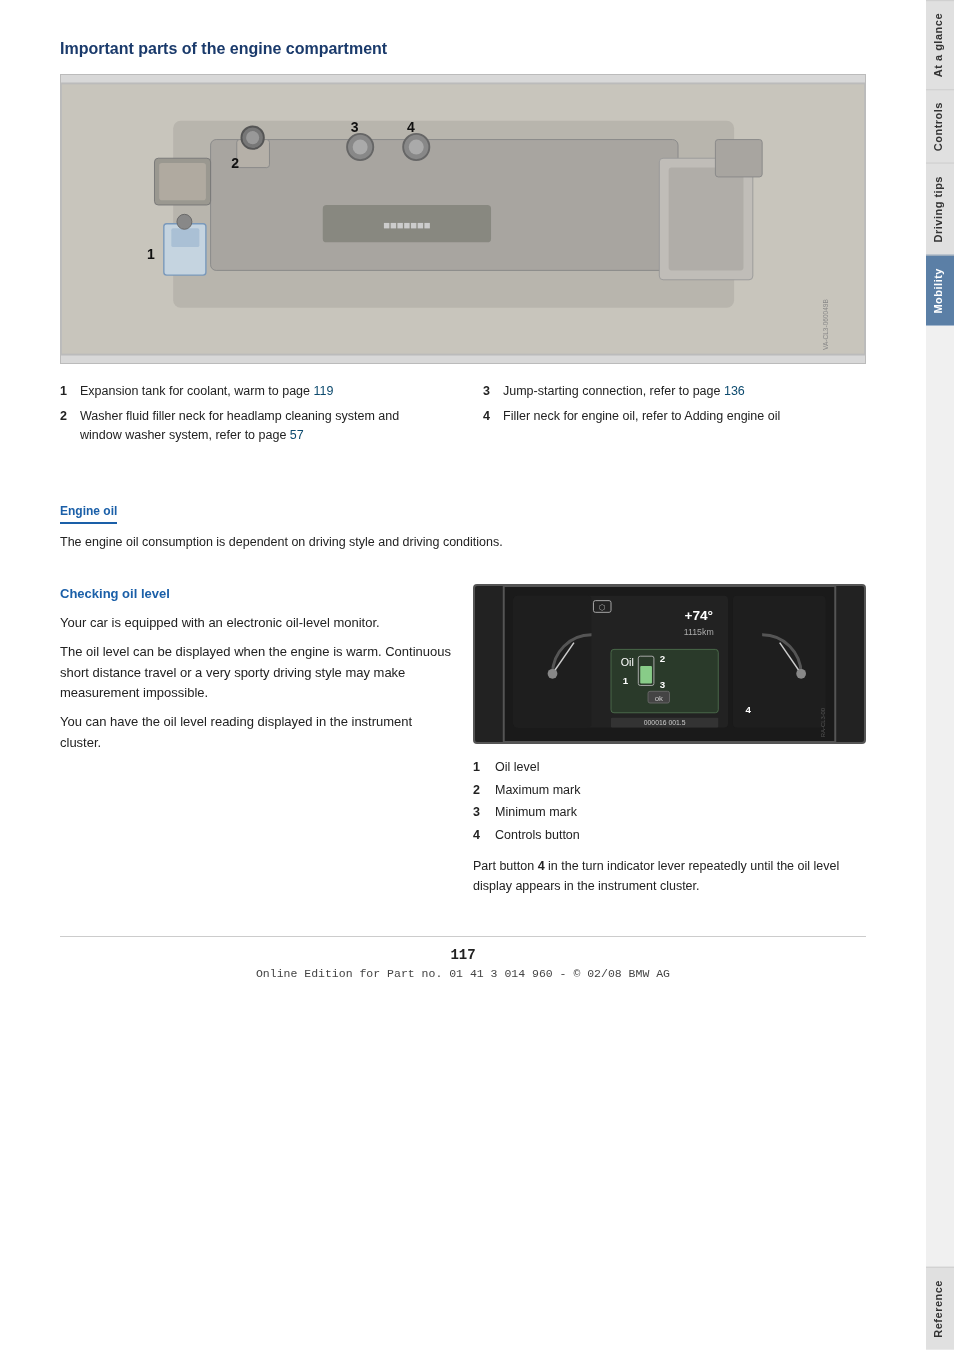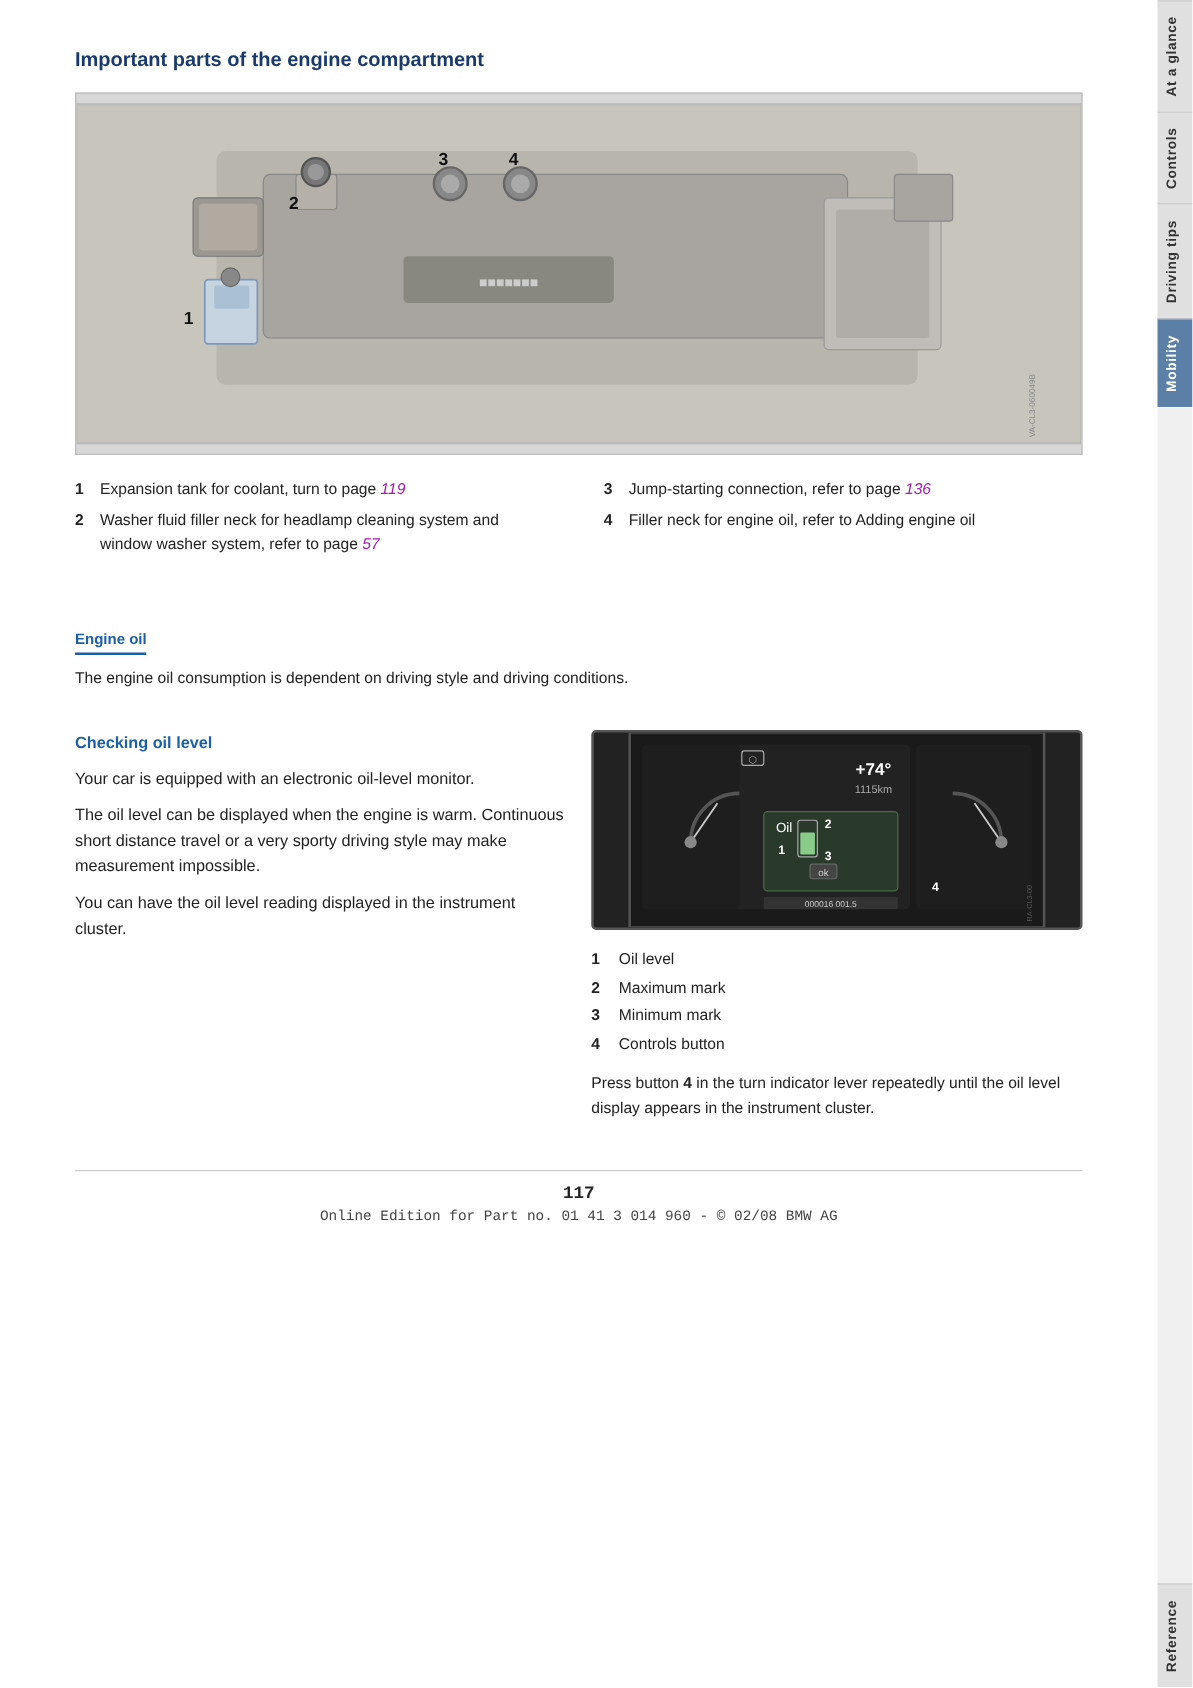--- a/index.html
+++ b/index.html
@@ -97,22 +97,21 @@
       font-size: 12.5px;
       line-height: 1.5;
     }
 
     .parts-list-item .num {
       font-weight: bold;
       min-width: 14px;
     }
 
     .parts-list-item .ref-link {
-      color: #a21caf;
-      font-style: italic;
+      color: #0c4a6e;
     }
 
     
     .engine-oil-title {
       color: #1a5fa8;
       font-size: 12px;
       font-weight: bold;
       margin-bottom: 8px;
       border-bottom: 2px solid #1a5fa8;
       padding-bottom: 4px;
@@ -285,21 +284,21 @@
 
         <rect x="0" y="0" width="860" height="290" fill="none" stroke="#bbb" stroke-width="2"></rect>
       </svg>
     </div>
 
     
     <div class="parts-list">
       <div class="parts-list-item">
         <span class="num">1</span>
         <span>
-          <span>Expansion tank for coolant, turn to page </span><span class="ref-link">119</span>
+          <span>Expansion tank for coolant, warm to page </span><span class="ref-link">119</span>
         </span>
       </div>
       <div class="parts-list-item">
         <span class="num">3</span>
         <span>
           <span>Jump-starting connection, refer to page </span><span class="ref-link">136</span>
         </span>
       </div>
       <div class="parts-list-item">
         <span class="num">2</span>
@@ -396,21 +395,21 @@
             <span class="lnum">3</span>
             <span>Minimum mark</span>
           </li>
           <li>
             <span class="lnum">4</span>
             <span>Controls button</span>
           </li>
         </ul>
 
         <p class="press-text">
-          <span>Press button </span><strong>4</strong><span> in the turn indicator lever repeatedly until the oil level display appears in the instrument cluster.</span>
+          <span>Part button </span><strong>4</strong><span> in the turn indicator lever repeatedly until the oil level display appears in the instrument cluster.</span>
         </p>
       </div>
     </div>
 
     
     <div class="footer">
       <span class="page-num">117</span>
       <span>Online Edition for Part no. 01 41 3 014 960 - © 02/08 BMW AG</span>
     </div>
 

